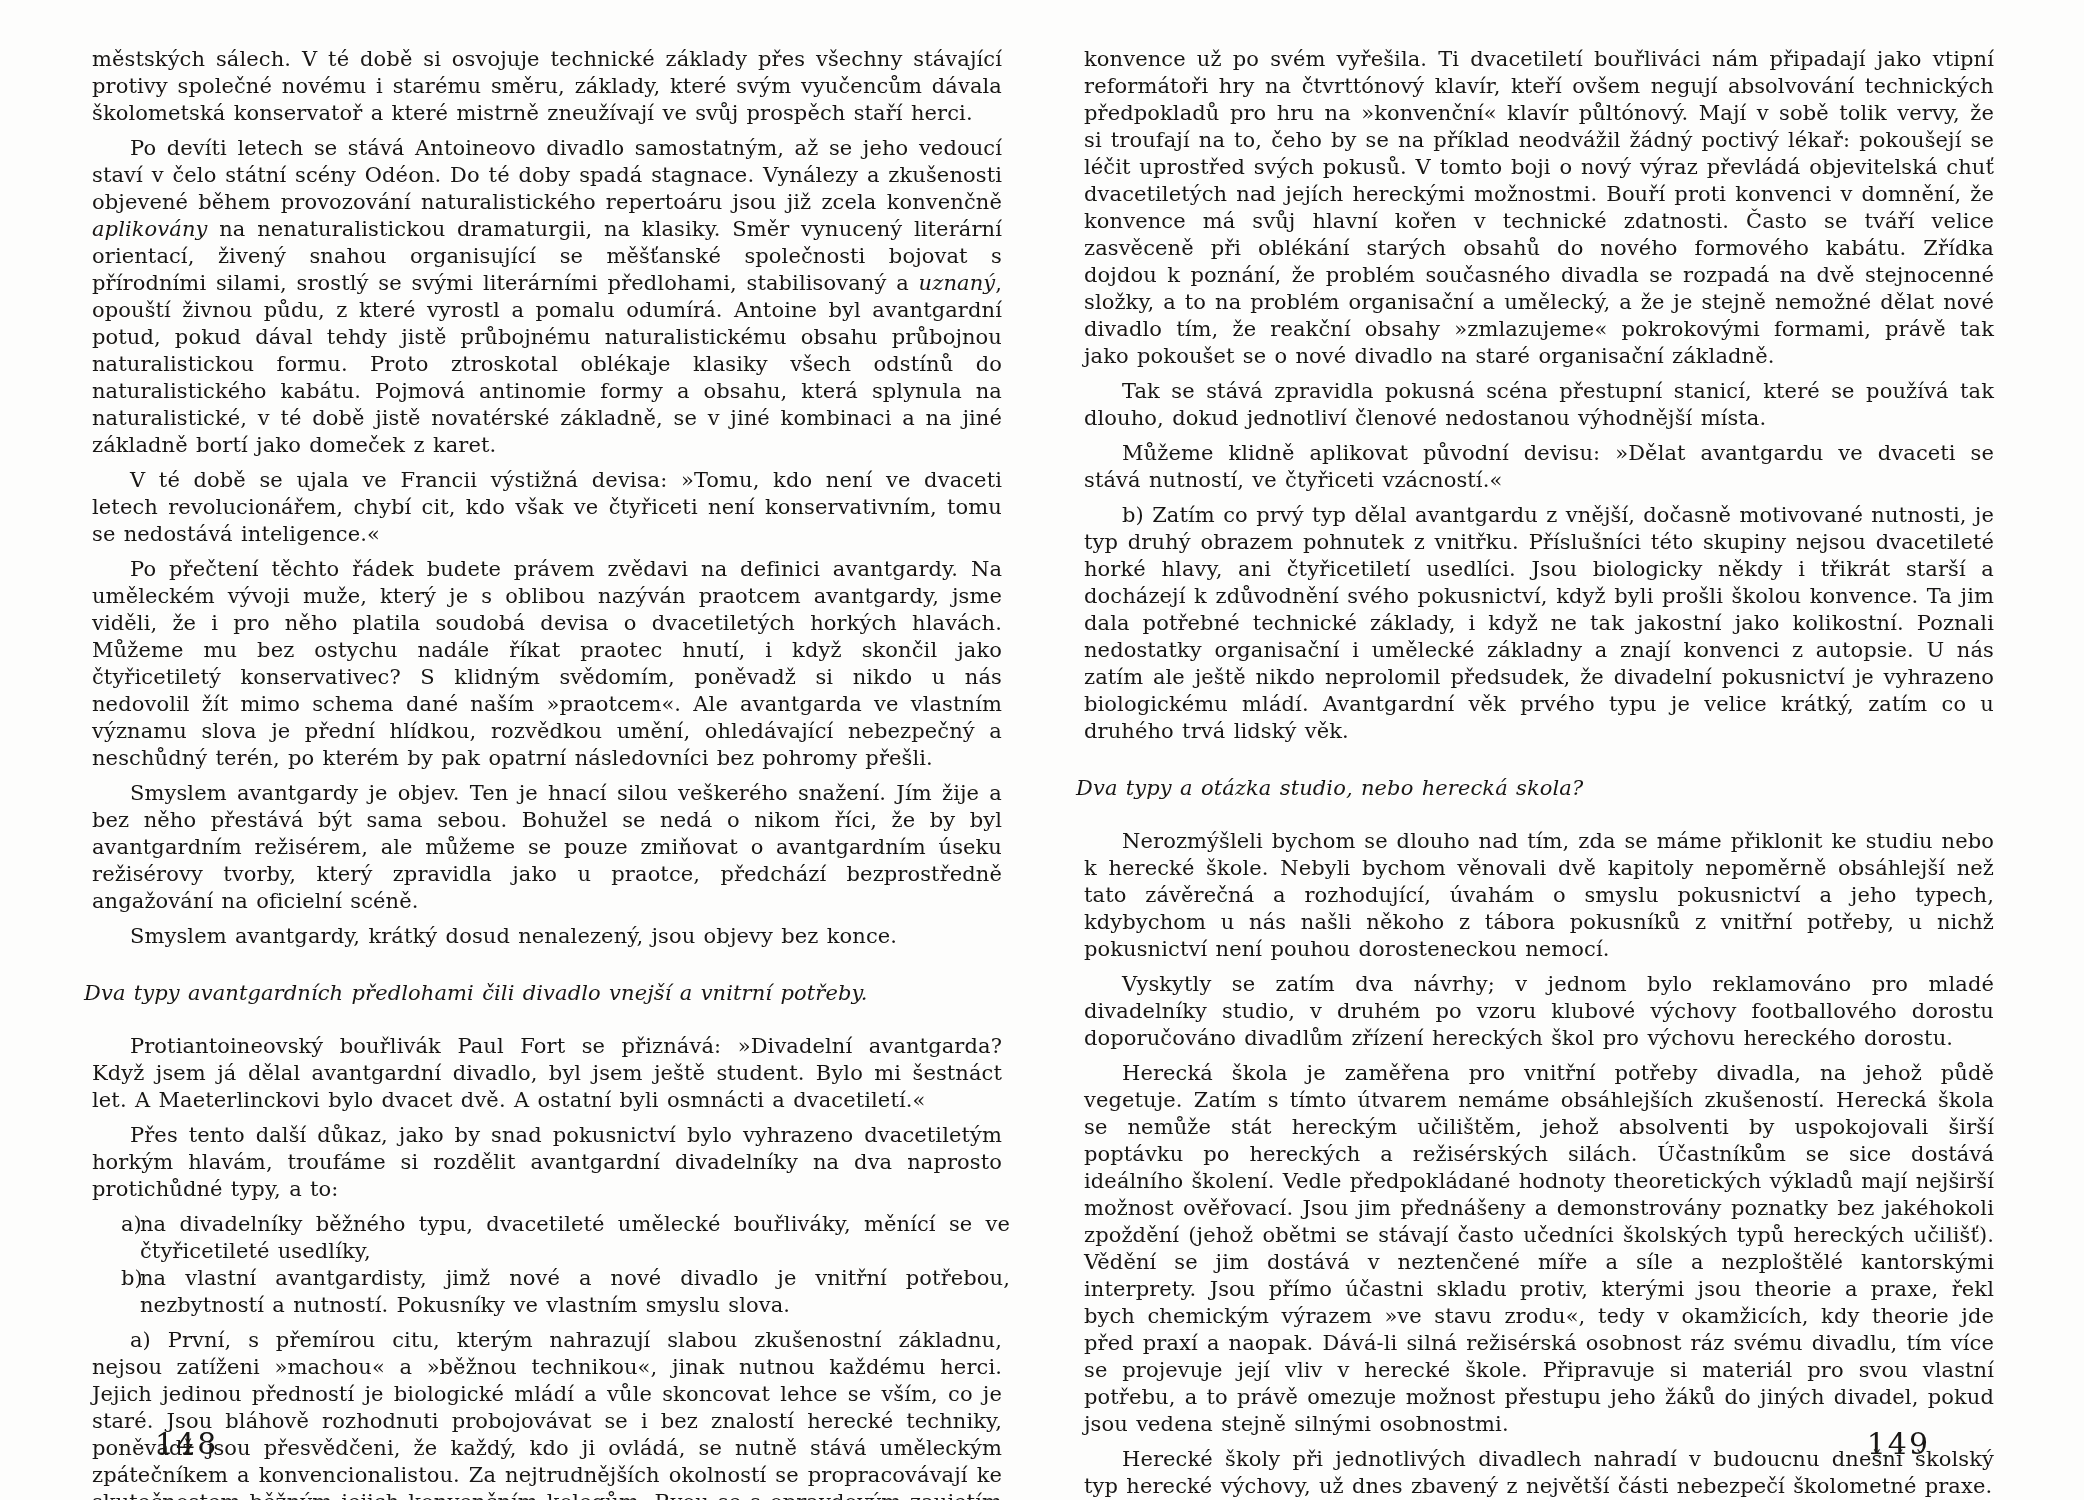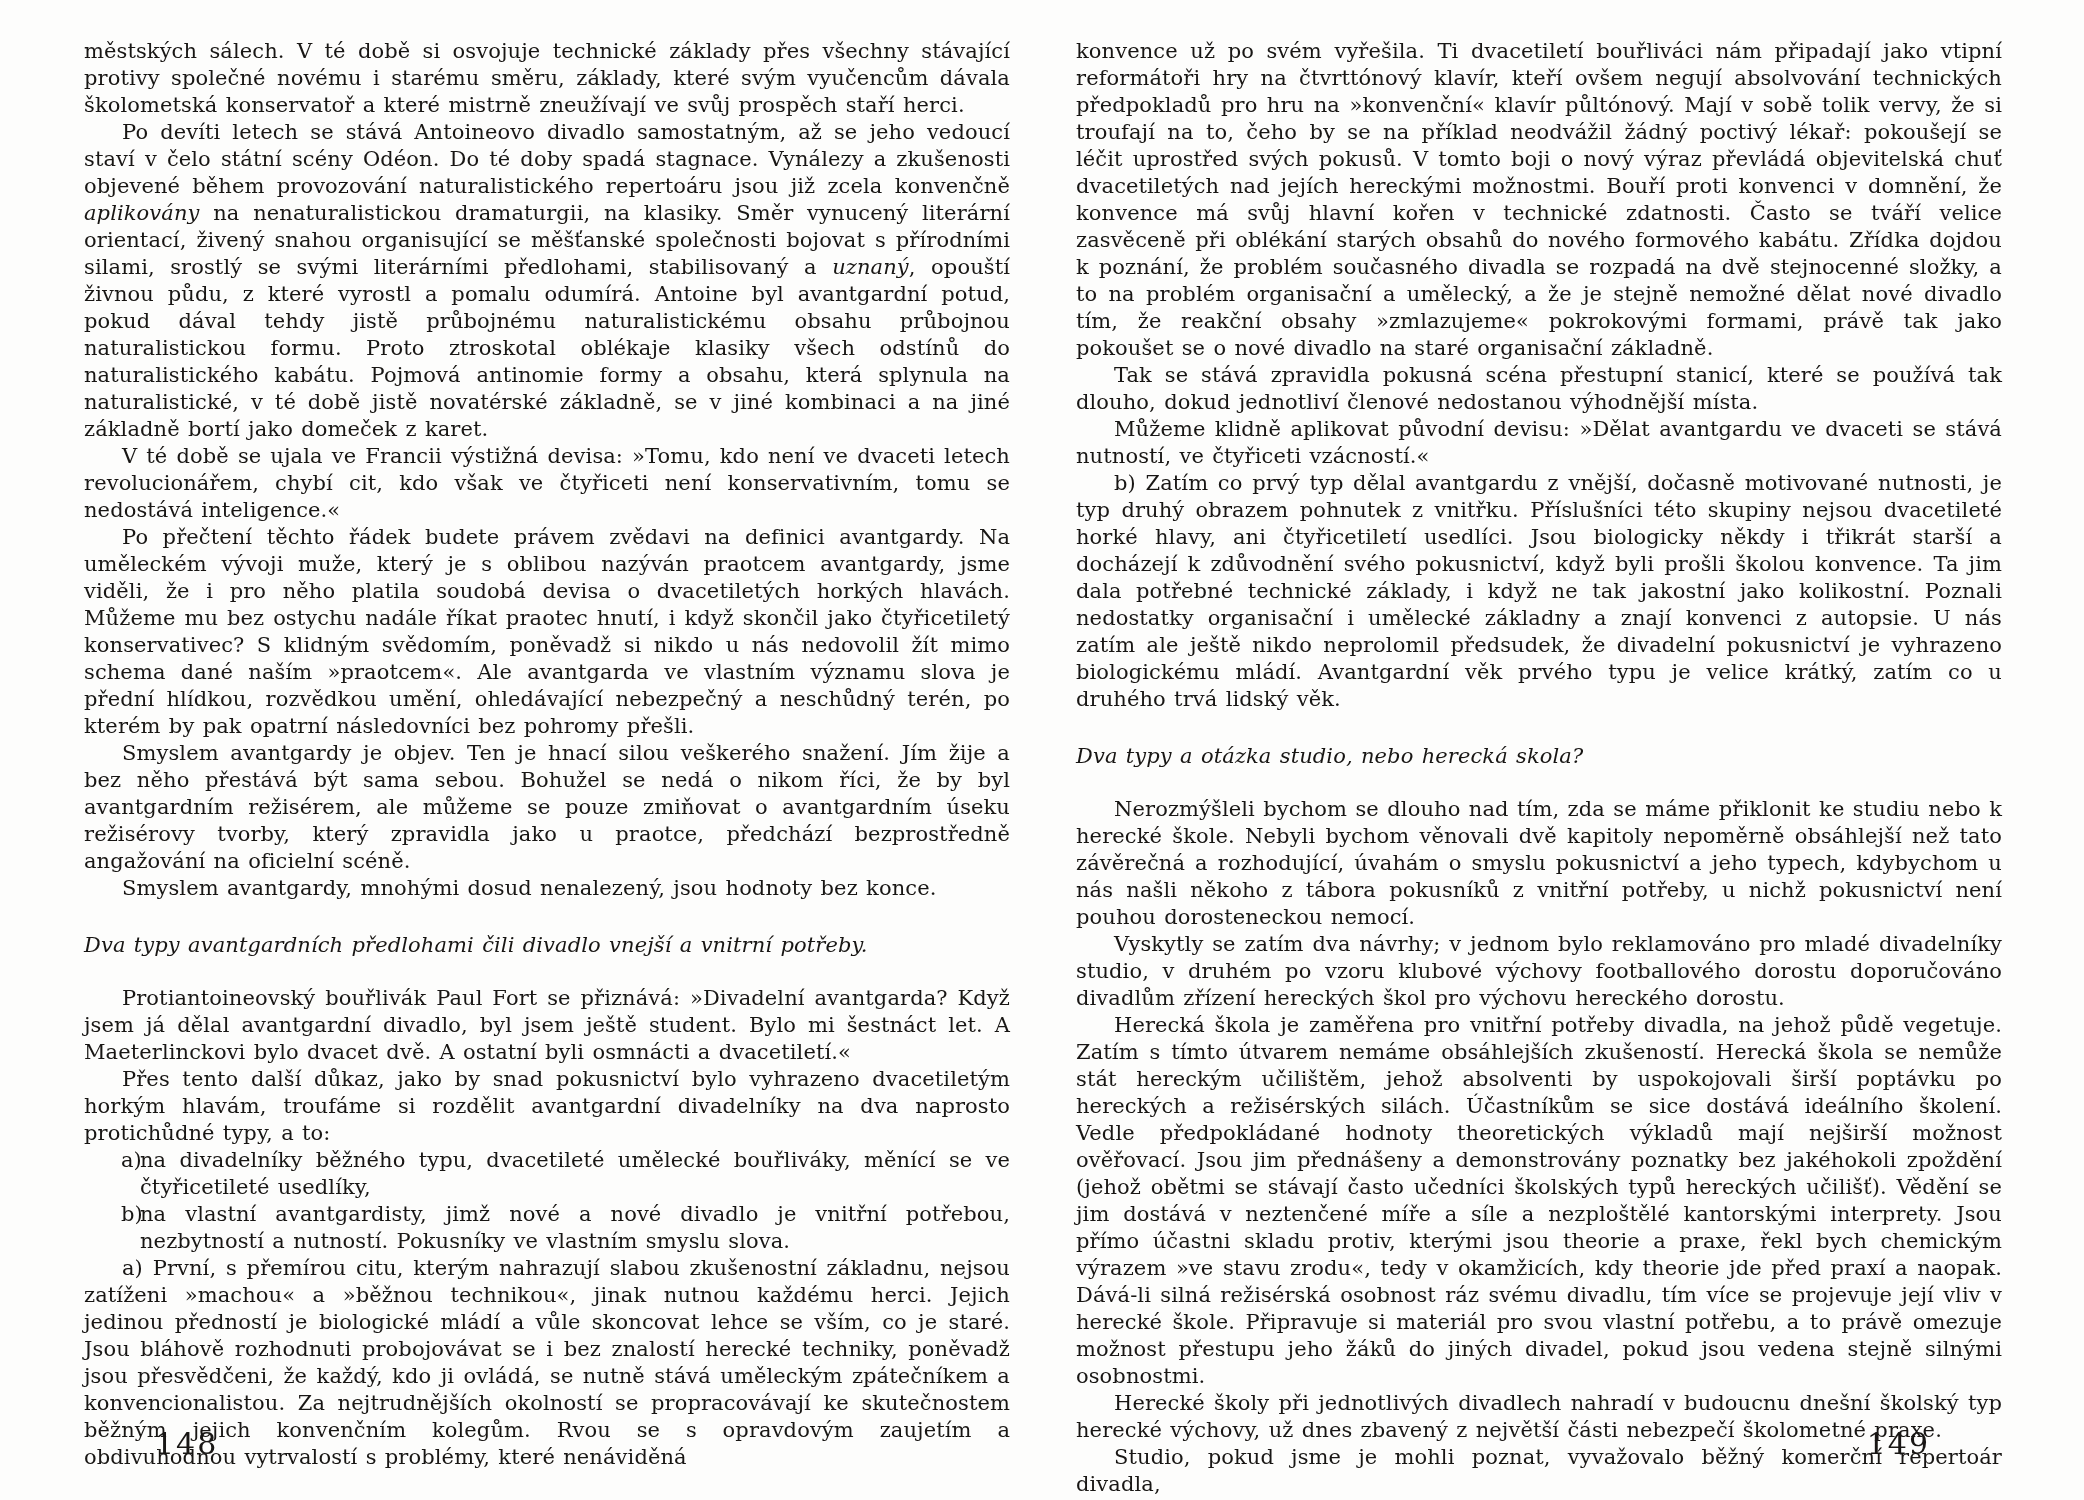--- a/index.html
+++ b/index.html
@@ -25,21 +25,21 @@
   .page-right { left: 1076px; }
   .page-text {
     padding-top: 38px;
     text-align: justify;
     font-size: 21px;
     line-height: 27px;
     word-spacing: 1.5px;
     letter-spacing: 0.1px;
   }
   .page-text p {
-    margin: 0;
+    margin: 8px;
     text-indent: 38px;
   }
   .page-text p.noindent {
     text-indent: 0;
   }
   .section-heading {
     text-indent: 0 !important;
     text-align: left;
     font-style: italic;
     margin: 30px 0 26px 0 !important;
@@ -66,21 +66,21 @@
 </head>
 <body>
 
 <div class="page page-left">
   <div class="page-text">
     <p class="noindent">městských sálech. V té době si osvojuje technické základy přes všechny stávající protivy společné novému i starému směru, základy, které svým vyučencům dávala školometská konservatoř a které mistrně zneužívají ve svůj prospěch staří herci.</p>
     <p><span>Po devíti letech se stává Antoineovo divadlo samostatným, až se jeho vedoucí staví v čelo státní scény Odéon. Do té doby spadá stagnace. Vynálezy a zkušenosti objevené během provozování naturalistického repertoáru jsou již zcela konvenčně </span><span class="italic-term">aplikovány</span><span> na nenaturalistickou dramaturgii, na klasiky. Směr vynucený literární orientací, živený snahou organisující se měšťanské společnosti bojovat s přírodními silami, srostlý se svými literárními předlohami, stabilisovaný a </span><span class="italic-term">uznaný</span><span>, opouští živnou půdu, z které vyrostl a pomalu odumírá. Antoine byl avantgardní potud, pokud dával tehdy jistě průbojnému naturalistickému obsahu průbojnou naturalistickou formu. Proto ztroskotal oblékaje klasiky všech odstínů do naturalistického kabátu. Pojmová antinomie formy a obsahu, která splynula na naturalistické, v té době jistě novatérské základně, se v jiné kombinaci a na jiné základně bortí jako domeček z karet.</span></p>
     <p>V té době se ujala ve Francii výstižná devisa: »Tomu, kdo není ve dvaceti letech revolucionářem, chybí cit, kdo však ve čtyřiceti není konservativním, tomu se nedostává inteligence.«</p>
     <p>Po přečtení těchto řádek budete právem zvědavi na definici avantgardy. Na uměleckém vývoji muže, který je s oblibou nazýván praotcem avantgardy, jsme viděli, že i pro něho platila soudobá devisa o dvacetiletých horkých hlavách. Můžeme mu bez ostychu nadále říkat praotec hnutí, i když skončil jako čtyřicetiletý konservativec? S klidným svědomím, poněvadž si nikdo u nás nedovolil žít mimo schema dané naším »praotcem«. Ale avantgarda ve vlastním významu slova je přední hlídkou, rozvědkou umění, ohledávající nebezpečný a neschůdný terén, po kterém by pak opatrní následovníci bez pohromy přešli.</p>
     <p>Smyslem avantgardy je objev. Ten je hnací silou veškerého snažení. Jím žije a bez něho přestává být sama sebou. Bohužel se nedá o nikom říci, že by byl avantgardním režisérem, ale můžeme se pouze zmiňovat o avantgardním úseku režisérovy tvorby, který zpravidla jako u praotce, předchází bezprostředně angažování na oficielní scéně.</p>
-    <p>Smyslem avantgardy, mnohými dosud nenalezený, jsou hodnoty bez konce.</p>
+    <p>Smyslem avantgardy, krátký dosud nenalezený, jsou objevy bez konce.</p>
     <p class="section-heading">Dva typy avantgardních předlohami čili divadlo vnejší a vnitrní potřeby.</p>
     <p>Protiantoineovský bouřlivák Paul Fort se přiznává: »Divadelní avantgarda? Když jsem já dělal avantgardní divadlo, byl jsem ještě student. Bylo mi šestnáct let. A Maeterlinckovi bylo dvacet dvě. A ostatní byli osmnácti a dvacetiletí.«</p>
     <p>Přes tento další důkaz, jako by snad pokusnictví bylo vyhrazeno dvacetiletým horkým hlavám, troufáme si rozdělit avantgardní divadelníky na dva naprosto protichůdné typy, a to:</p>
     <div class="list-item">
       <span class="list-marker">a)</span><span>na divadelníky běžného typu, dvacetileté umělecké bouřliváky, měnící se ve čtyřicetileté usedlíky,</span>
     </div>
     <div class="list-item">
       <span class="list-marker">b)</span><span>na vlastní avantgardisty, jimž nové a nové divadlo je vnitřní potřebou, nezbytností a nutností. Pokusníky ve vlastním smyslu slova.</span>
     </div>
     <p>a) První, s přemírou citu, kterým nahrazují slabou zkušenostní základnu, nejsou zatíženi »machou« a »běžnou technikou«, jinak nutnou každému herci. Jejich jedinou předností je biologické mládí a vůle skoncovat lehce se vším, co je staré. Jsou bláhově rozhodnuti probojovávat se i bez znalostí herecké techniky, poněvadž jsou přesvědčeni, že každý, kdo ji ovládá, se nutně stává uměleckým zpátečníkem a konvencionalistou. Za nejtrudnějších okolností se propracovávají ke skutečnostem běžným jejich konvenčním kolegům. Rvou se s opravdovým zaujetím a obdivuhodnou vytrvalostí s problémy, které nenáviděná</p>

